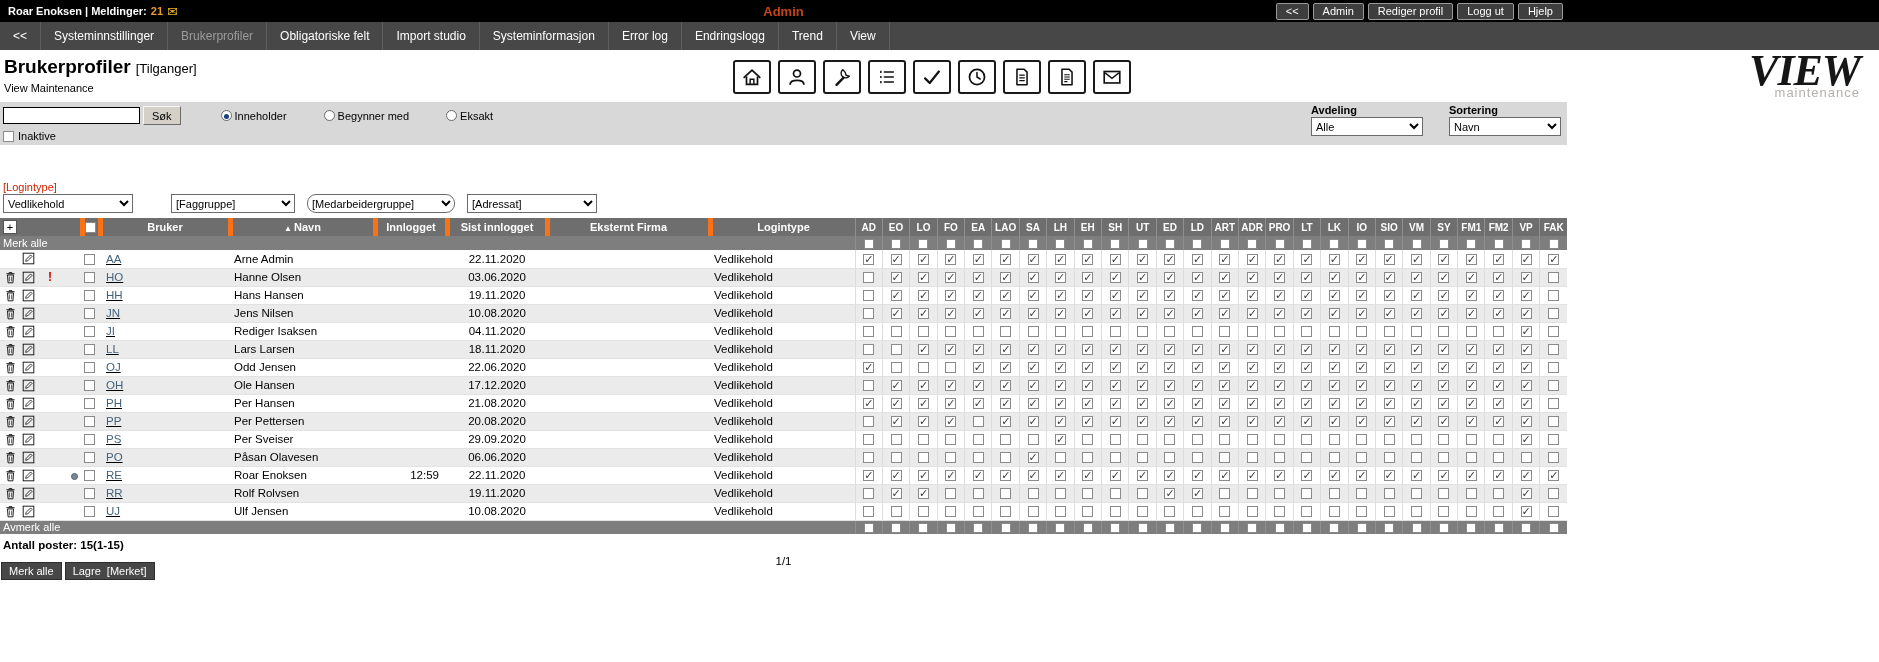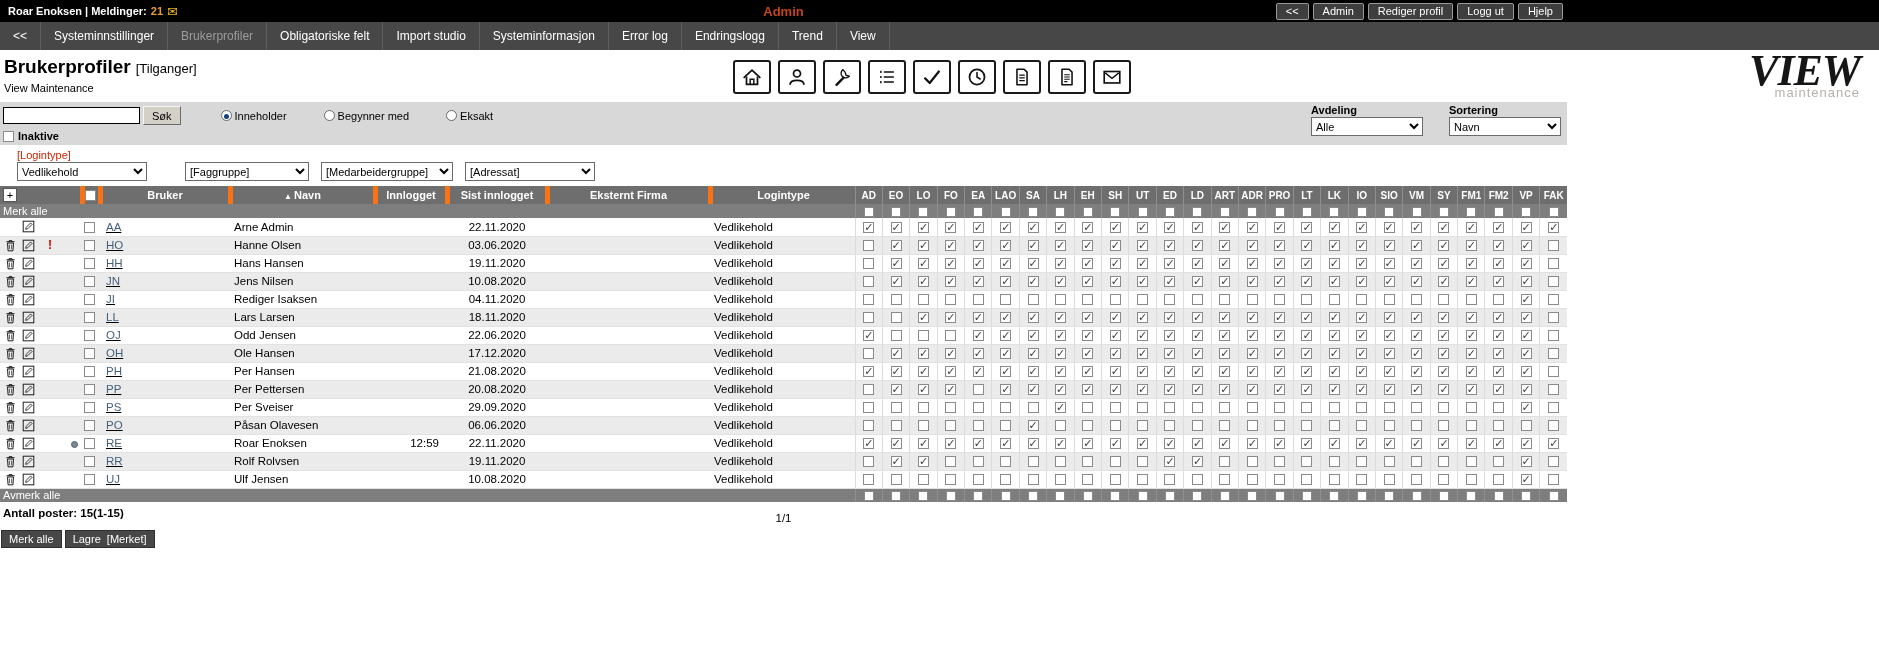--- a/index.html
+++ b/index.html
@@ -43,34 +43,34 @@
 
   
   .search-panel { background:#d8d8d8; padding:4px 4px 3px 3px; position:relative; }
   .search-row { display:flex; align-items:center; }
   .search-input { width:137px; height:17px; border:1px solid #000; font-size:11px; padding:0 2px; background:#fff; font-family:inherit; }
   .search-btn { margin-left:3px; height:19px; padding:0 8px; font-size:11px; font-family:inherit; background:#d4d0c8; border:1px solid; border-color:#f6f6f6 #6a6a6a #6a6a6a #f6f6f6; cursor:pointer; }
   .match-options { display:flex; align-items:center; margin-left:12px; }
   .radio-wrap { display:flex; align-items:center; gap:3px; margin-right:9px; cursor:pointer;padding-left:28px; }
   .radio { width:11px; height:11px; border:1px solid #6a6a6a; border-radius:50%; background:#fff; position:relative; display:inline-block; }
   .radio.selected::after { content:''; position:absolute; left:2.5px; top:2.5px; width:5px; height:5px; border-radius:50%; background:#17427e; }
-  .inactive-row { margin-top:5px; display:flex; align-items:center; gap:4px;font-weight:bold; }
+  .inactive-row { margin-top:5px; display:flex; align-items:center; gap:4px; }
   .right-filters { position:absolute; right:6px; top:2px; display:flex; gap:26px; }
   .rf-col { display:flex; flex-direction:column; gap:1px; }
   .rf-label { font-weight:bold; font-size:11px; }
   select { font-size:11px; font-family:inherit; height:19px; border:1px solid #6a6a6a; background:#fff; }
   .rf-col select { width:112px; }
 
   
-  .filter-panel { padding:2px 2px 4px 16px; }
+  .filter-panel { padding:2px 2px 4px 2px;margin-top:32px; }
   .red-label { color:#cc2200; font-size:11px; margin:2px 0 1px 1px; }
   .filter-selects { display:flex; align-items:center; margin-left:1px; }
   .sel-logintype { width:130px; }
   .sel-faggruppe { width:124px; margin-left:38px; }
-  .sel-medarbeider { width:132px; margin-left:12px; }
+  .sel-medarbeider { width:148px; margin-left:12px;border-radius:9px; }
   .sel-adressat { width:130px; margin-left:12px; }
 
   
   table.users { border-collapse:collapse; table-layout:fixed; width:1567px; margin-top:1px; }
   th, td { padding:0; overflow:hidden; white-space:nowrap; }
   thead th { background:#6e6e6e; color:#fff; height:18px; font-size:11px; font-weight:bold; border-left:5px solid #f97316; }
   thead th:first-child { border-left:none; }
   .th-actions { text-align:left; padding-left:3px; }
   .th-cb { text-align:left; }
   .th-acc { font-size:10px; text-align:center; border-left:1px solid #8f8f8f; }
@@ -98,21 +98,21 @@
   .td-logintype { padding-left:4px; }
   .td-acc { text-align:center; border-left:1px solid #dcdcdc; }
 
   .cb { display:inline-block; width:11px; height:11px; border:1px solid #8a8a8a; background:#fff; position:relative; vertical-align:middle; cursor:pointer; }
   .cb.small { width:10px; height:10px; }
   .cb.checked::after { content:'✓'; position:absolute; left:0px; top:-2px; font-size:11px; line-height:12px; color:#3a3a3a; font-weight:bold; }
 
   
   .table-footer { position:relative; height:20px; margin-top:2px; }
   .count-text { position:absolute; left:3px; top:3px; font-weight:bold; font-size:11.5px; }
-  .page-indicator { position:absolute; left:0; right:0; text-align:center; top:8px; font-size:11.5px; }
+  .page-indicator { position:absolute; left:0; right:0; text-align:center; top:19px; font-size:11.5px; }
   .bottom-buttons { margin:6px 0 0 1px; display:flex; gap:3px; }
   .bottom-btn { background:#474747; color:#fff; border:1px solid #2e2e2e; font-size:11px; font-family:inherit; padding:2px 7px; cursor:pointer; white-space:pre; }
 </style>
 </head>
 <body>
 
 <div class="topbar">
   <div class="topbar-inner">
     <div class="topbar-left">
       <span>Roar Enoksen | Meldinger:</span>

